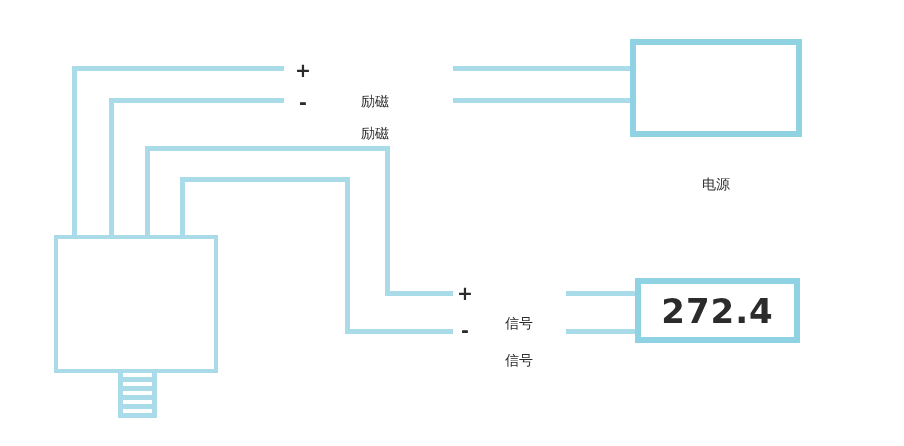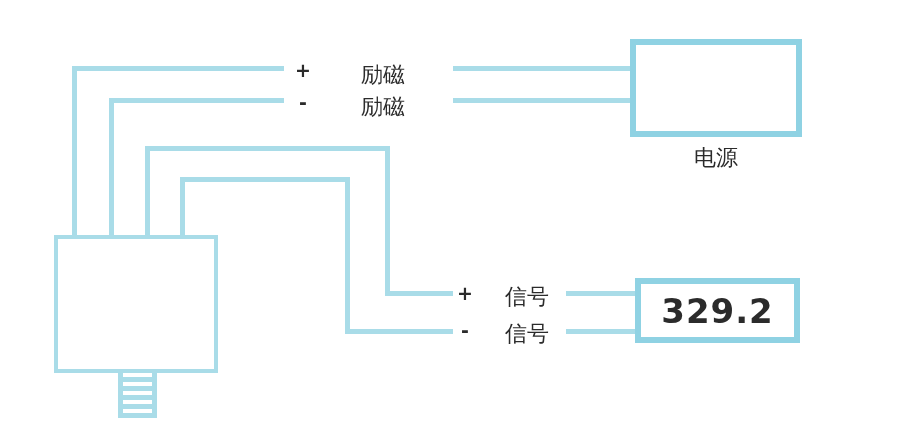--- a/index.html
+++ b/index.html
@@ -38,23 +38,24 @@
     border-right: 5px solid var(--wire, #a9dce8);
     background: repeating-linear-gradient(
       to bottom,
       #ffffff 0px, #ffffff 4px,
       var(--wire, #a9dce8) 4px, var(--wire, #a9dce8) 9px
     );
   }
   .lbl {
     position: absolute;
     color: var(--text, #2b2b2b);
-    font-size: 22px;
+    font-size: 14px;
     line-height: 1.1;
     white-space: nowrap;
+    margin-top: 31px;
   }
   .sign {
     position: absolute;
     color: var(--text, #2b2b2b);
     font-size: 19px;
     font-weight: 700;
     line-height: 1;
     width: 18px;
     text-align: center;
     white-space: nowrap;
@@ -109,18 +110,18 @@
   <div class="sign" style="left:456px; top:284px;">+</div>
   <div class="lbl" style="left:505px; top:285px;">信号</div>
 
   <div class="sign" style="left:456px; top:321px;">-</div>
   <div class="lbl" style="left:505px; top:322px;">信号</div>
 
   <div class="device-box" style="left:630px; top:39px; width:172px; height:98px;"></div>
   <div class="lbl centered" style="left:630px; top:146px; width:172px;">电源</div>
 
   <div class="device-box" style="left:635px; top:278px; width:165px; height:65px;"></div>
-  <div class="reading-display" style="left:635px; top:278px; width:165px; height:65px;">329.2</div>
+  <div class="reading-display" style="left:635px; top:278px; width:165px; height:65px;">272.4</div>
 
   <div class="sensor-box" style="left:54px; top:235px; width:164px; height:138px;"></div>
   <div class="stem" style="left:118px; top:373px; width:39px; height:45px;"></div>
 
 </div>
 
 </body></html>

